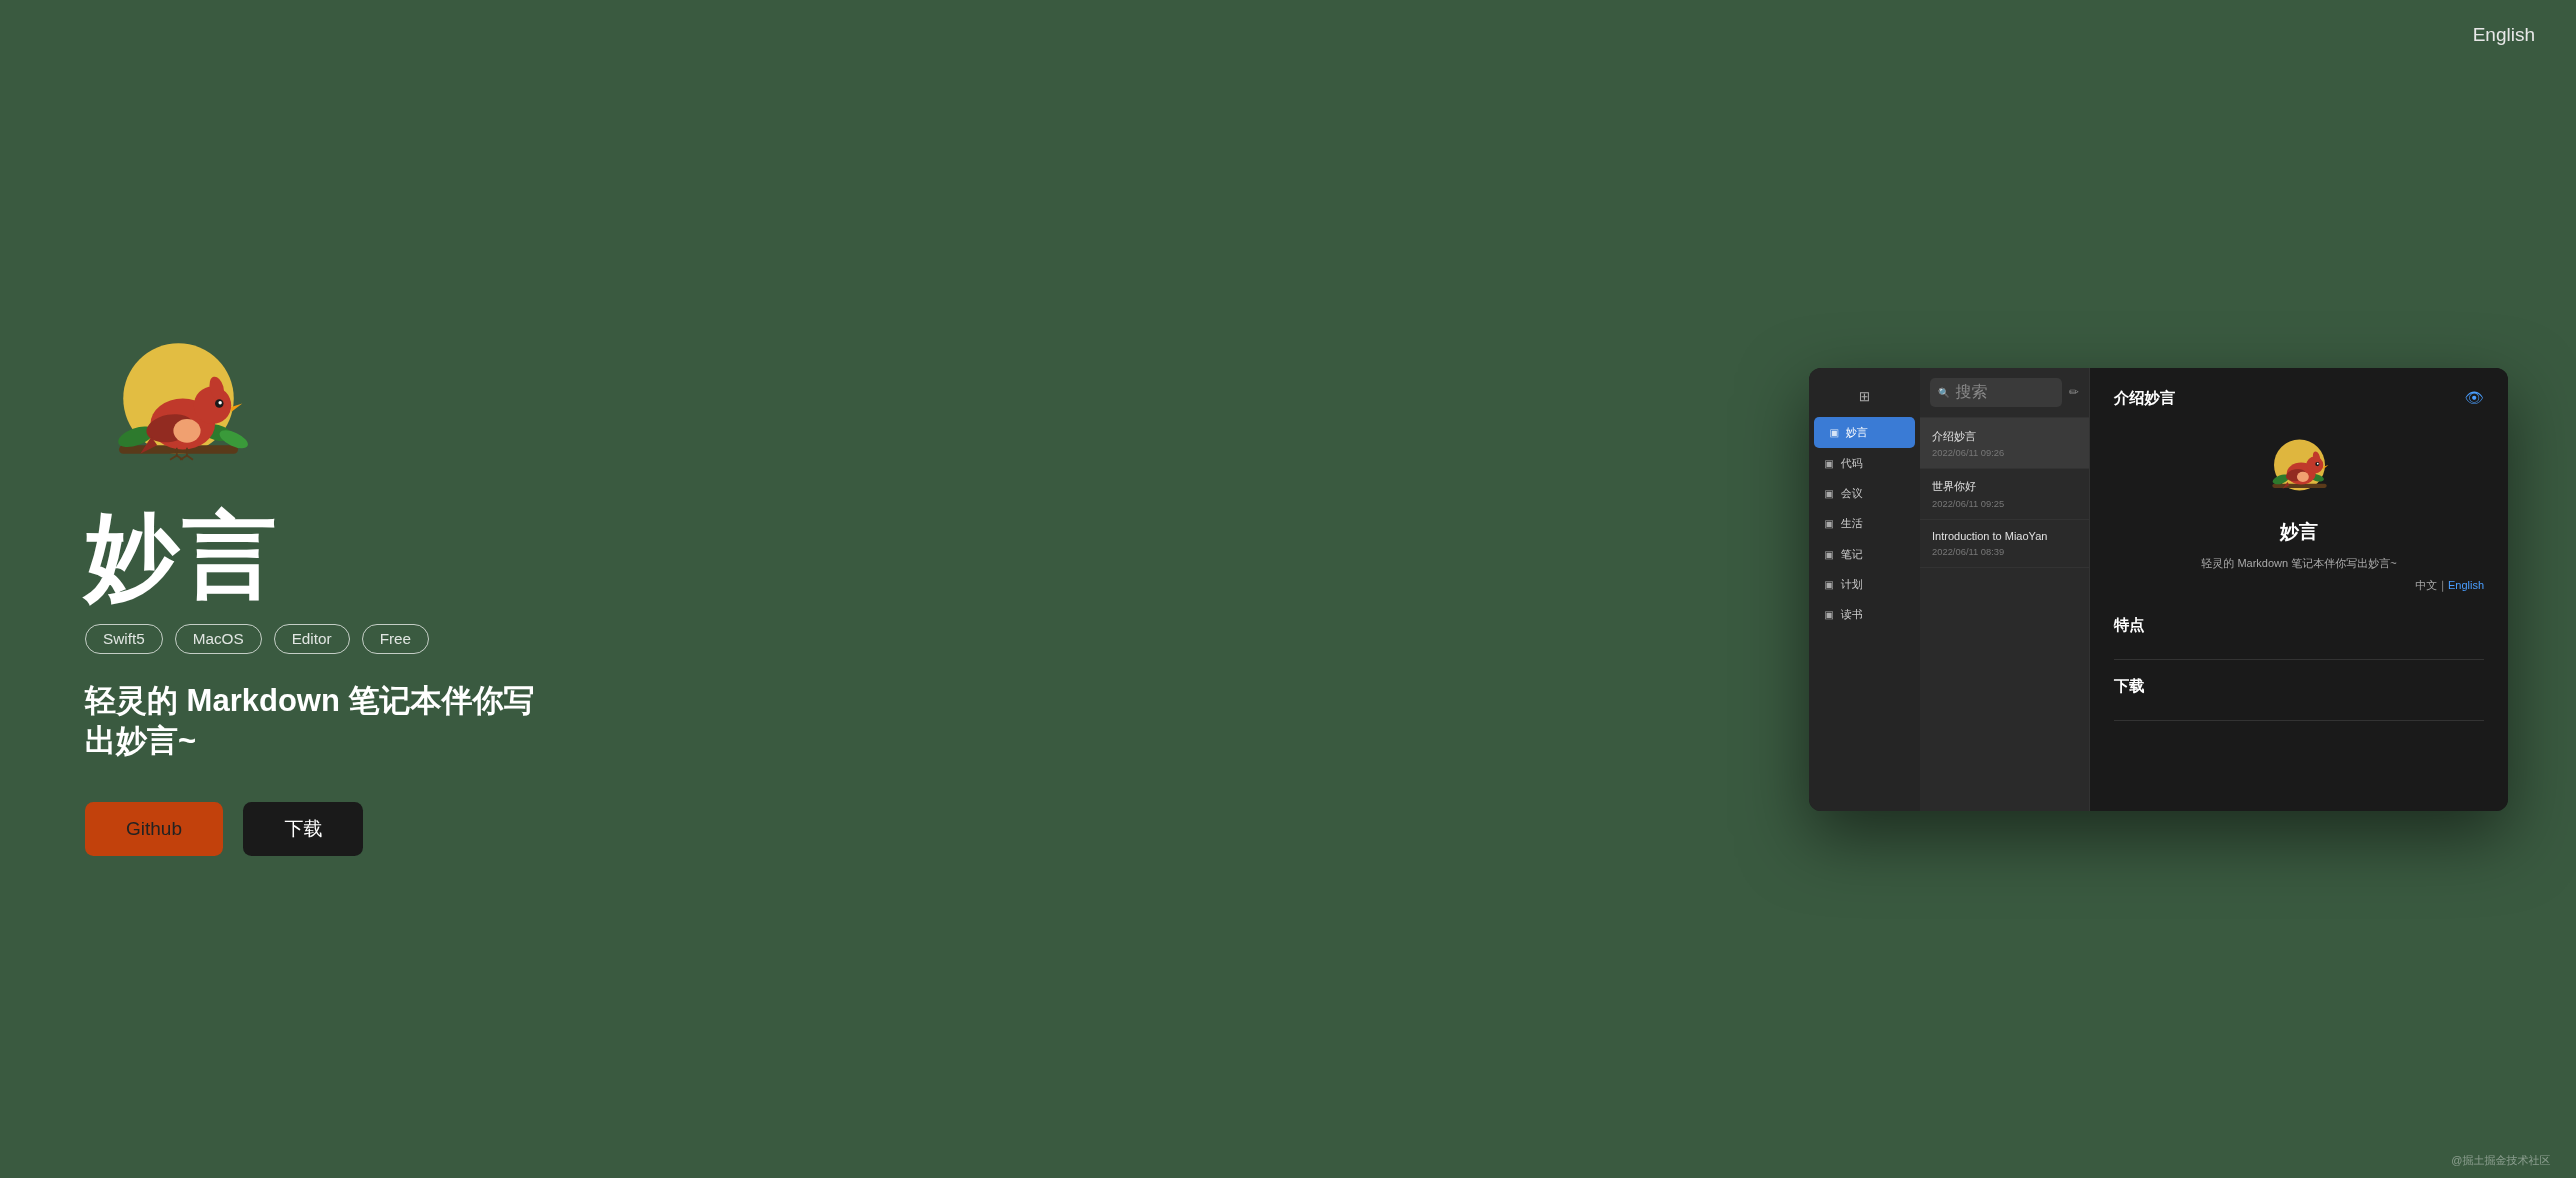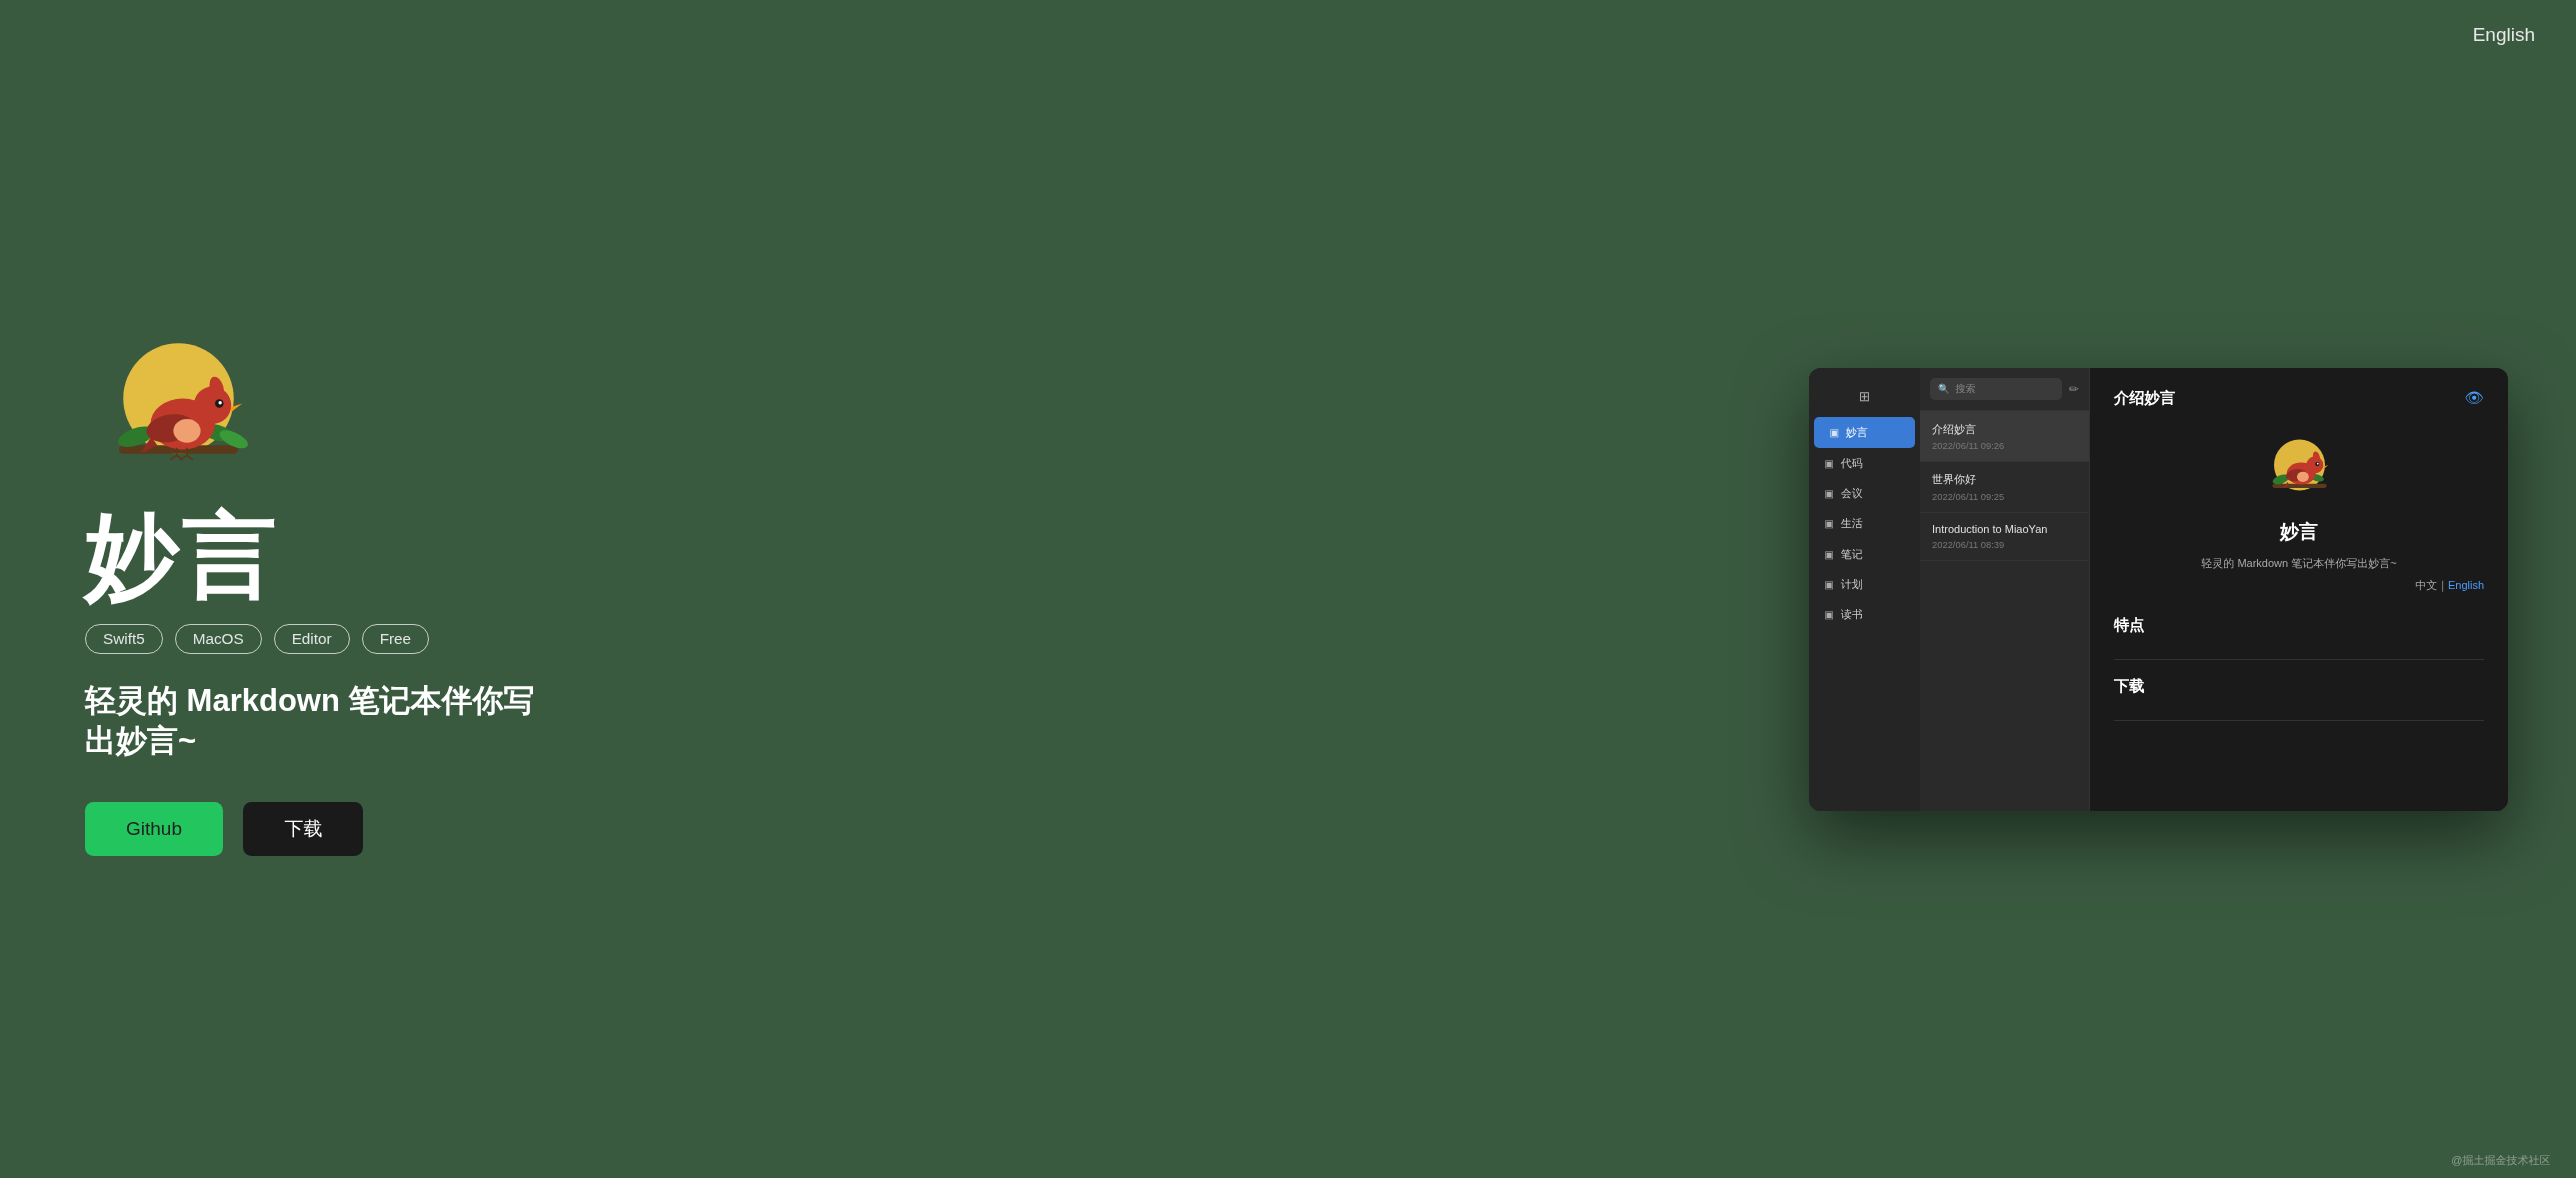--- a/index.html
+++ b/index.html
@@ -88,21 +88,21 @@
       margin-bottom: 41px;
       line-height: 1.3;
     }
 
     .buttons {
       display: flex;
       gap: 20.4px;
     }
 
     .btn-github {
-      background: #22c55e;
+      background: #c2410c;
       color: #222;
       border: none;
       border-radius: 8.5px;
       padding: 13.6px 41px;
       font-size: 19px;
       font-weight: 500;
       cursor: pointer;
     }
 
     .btn-download {
@@ -194,21 +194,21 @@
       padding: 4.3px 8.5px;
       color: #aaa;
       font-size: 10.2px;
       display: flex;
       align-items: center;
       gap: 5.1px;
     }
 
     .search-text {
       color: #888;
-      font-size: 10px;
+      font-size: 16px;
     }
 
     .edit-icon {
       font-size: 12px;
       color: #888;
       cursor: pointer;
     }
 
     .note-item {
       padding: 10.2px 12px;

